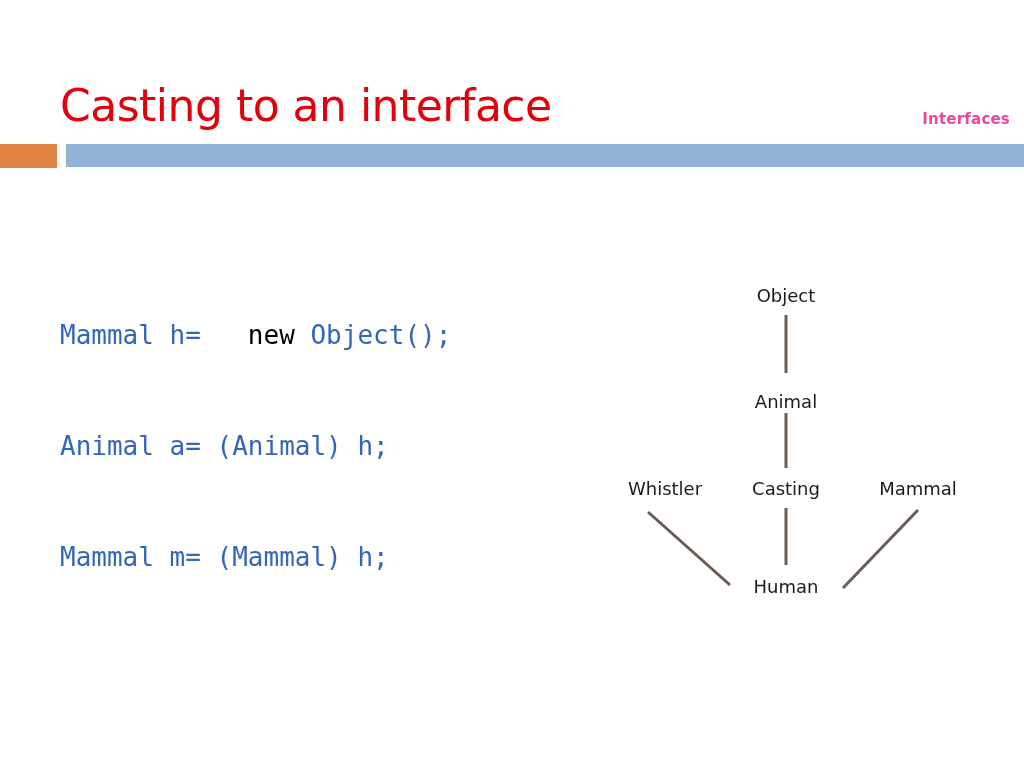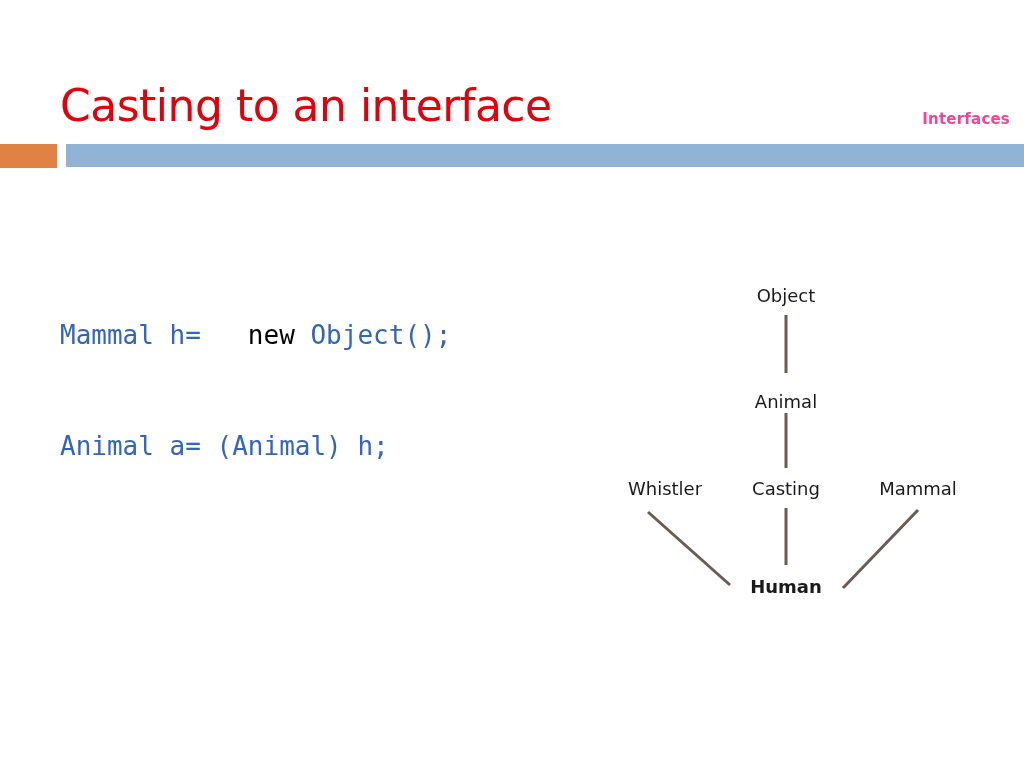--- a/index.html
+++ b/index.html
@@ -100,39 +100,40 @@
   .node {
     position: absolute;
     font-family: "DejaVu Sans", sans-serif;
     font-size: 18px;
     color: #1a1a1a;
     white-space: nowrap;
     transform: translateX(-50%);
     line-height: 1;
   }
   .node.bold {
-    font-weight: bold;
+    font-weight: normal;
   }
 </style>
 </head>
 <body>
 
 <div class="slide">
 
   <div class="slide-title">Casting to an interface</div>
 
   <div class="header-tag">Interfaces</div>
 
   <div class="accent-square"></div>
 
   <div class="accent-bar"></div>
 
   <div class="code-block">
     <div class="code-line"><span>Mammal h=   </span><span class="kw">new</span><span> Object();</span></div>
     <div class="code-line">Animal a= (Animal) h;</div>
+    <div class="code-line">Mammal m= (Mammal) h;</div>
     <div class="code-line blank"></div>
     
     
     
     
     
   </div>
 
   <div class="diagram">
 

